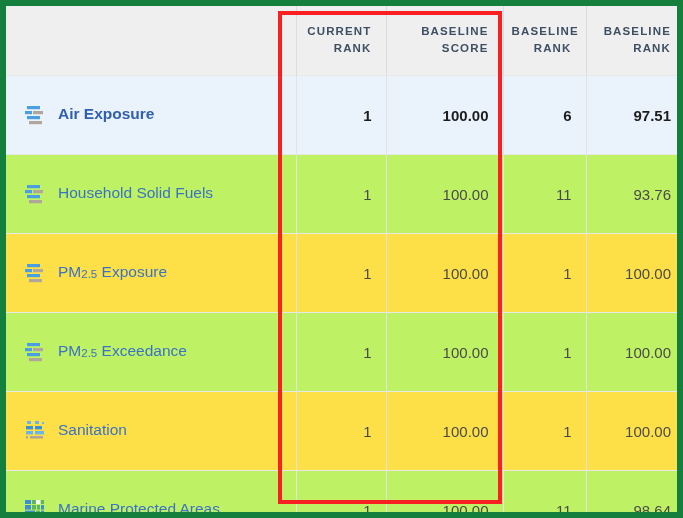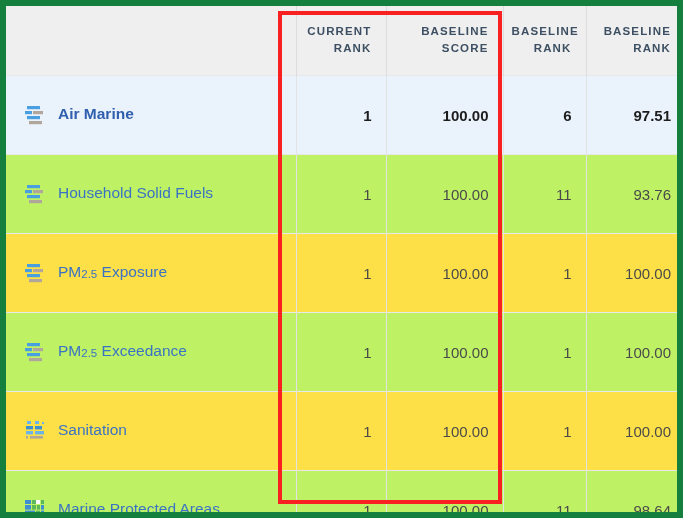--- a/index.html
+++ b/index.html
@@ -148,21 +148,21 @@
       <tr class="row-highlight r-tall">
         <td class="name-cell">
           <div class="name-wrap">
             <svg class="icon" viewBox="0 0 22 24">
               <rect x="3" y="2" width="13" height="3.2" fill="#4a9fe0"></rect>
               <rect x="1" y="7" width="7" height="3.2" fill="#4a9fe0"></rect>
               <rect x="9" y="7" width="10" height="3.2" fill="#b0a69b"></rect>
               <rect x="3" y="12" width="13" height="3.2" fill="#4a9fe0"></rect>
               <rect x="5" y="17" width="13" height="3.2" fill="#b0a69b"></rect>
             </svg>
-            <span class="ind-label">Air Marine</span>
+            <span class="ind-label">Air Exposure</span>
           </div>
         </td>
         <td>1</td>
         <td>100.00</td>
         <td>6</td>
         <td>97.51</td>
       </tr>
 
       <tr class="row-white r-tall">
         <td class="name-cell">

